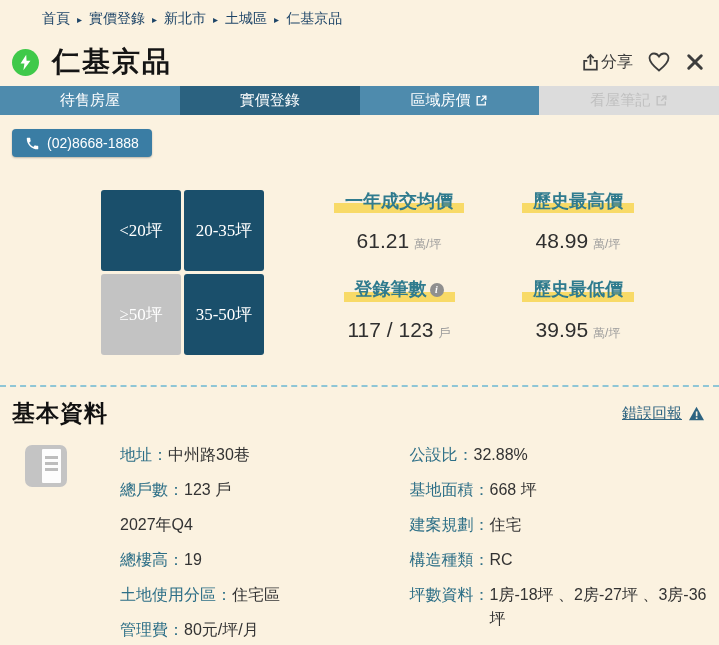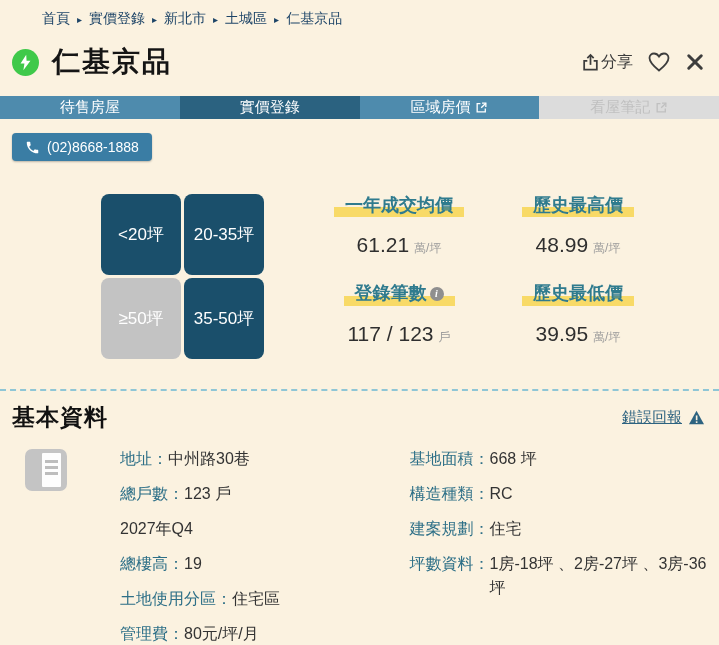--- a/index.html
+++ b/index.html
@@ -38,21 +38,21 @@
   .header-right { margin-left: auto; display: flex; align-items: center; gap: 14px; }
   .share-btn {
     display: flex; align-items: center; gap: 1px;
     background: none; border: none; cursor: pointer;
     font-size: 16px; color: var(--icon-dark, #3d3d3d);
     font-family: inherit;
   }
   .icon-btn { background: none; border: none; cursor: pointer; display: flex; align-items: center; }
 
   
-  .tabbar { display: flex; margin-top: 12px; height: 23px; }
+  .tabbar { display: flex; margin-top: 2px; height: 29px; }
   .tab {
     flex: 1 1 0; display: flex; align-items: center; justify-content: center;
     gap: 5px; font-size: 15px; color: #fff; cursor: pointer;
     background: var(--tab-normal, #4e8bad); border: none; font-family: inherit;
   }
   .tab.active { background: var(--tab-active, #2b6280); }
   .tab.disabled { background: var(--tab-disabled-bg, #dcdcdc); color: var(--tab-disabled-text, #bfbfbf); }
   .tab .ext-icon svg { display: block; }
 
   
@@ -74,21 +74,21 @@
   .phone-btn { background: var(--phone-teal, #3a7da4); }
 
   
   .content-row { display: flex; margin-top: 33px; padding-left: 101px; }
   .filter-grid {
     display: grid; grid-template-columns: 80px 80px; grid-auto-rows: 81px;
     gap: 3px; flex: 0 0 auto;
   }
   .tile {
     background: var(--tile, #1a4f6b); color: #fff; border: none; cursor: pointer;
-    border-radius: 8px; font-size: 17px; font-family: Liberation Sans, sans-serif;
+    border-radius: 3px; font-size: 17px; font-family: Liberation Serif, serif;
     display: flex; align-items: center; justify-content: center;
   }
   .tile.off { background: var(--tile-disabled, #c3c3c3); }
 
   .stats { display: flex; margin-left: 70px; gap: 58px; }
   .stat-col { display: flex; flex-direction: column; align-items: center; }
   .stat { display: flex; flex-direction: column; align-items: center; }
   .stat + .stat { margin-top: 25px; }
   .stat-label {
     font-size: 18px; font-weight: 700; color: var(--stat-teal, #2f7b8e);
@@ -321,30 +321,34 @@
         <span class="detail-value">住宅區</span>
       </div>
       <div class="detail-row">
         <span class="detail-label"><span>管理費</span><span>：</span></span>
         <span class="detail-value">80元/坪/月</span>
       </div>
     </div>
 
     <div class="detail-col right">
       <div class="detail-row">
+        <span class="detail-label"><span>公設比</span><span>：</span></span>
+        <span class="detail-value">32.88%</span>
+      </div>
+      <div class="detail-row">
         <span class="detail-label"><span>基地面積</span><span>：</span></span>
         <span class="detail-value">668 坪</span>
       </div>
       <div class="detail-row">
+        <span class="detail-label"><span>建案規劃</span><span>：</span></span>
+        <span class="detail-value">住宅</span>
+      </div>
+      <div class="detail-row">
         <span class="detail-label"><span>構造種類</span><span>：</span></span>
         <span class="detail-value">RC</span>
       </div>
       <div class="detail-row">
-        <span class="detail-label"><span>建案規劃</span><span>：</span></span>
-        <span class="detail-value">住宅</span>
-      </div>
-      <div class="detail-row">
         <span class="detail-label"><span>坪數資料</span><span>：</span></span>
         <span class="detail-value">1房-18坪 、2房-27坪 、3房-36坪</span>
       </div>
     </div>
   </div>
 </section>
 
 </body></html>

